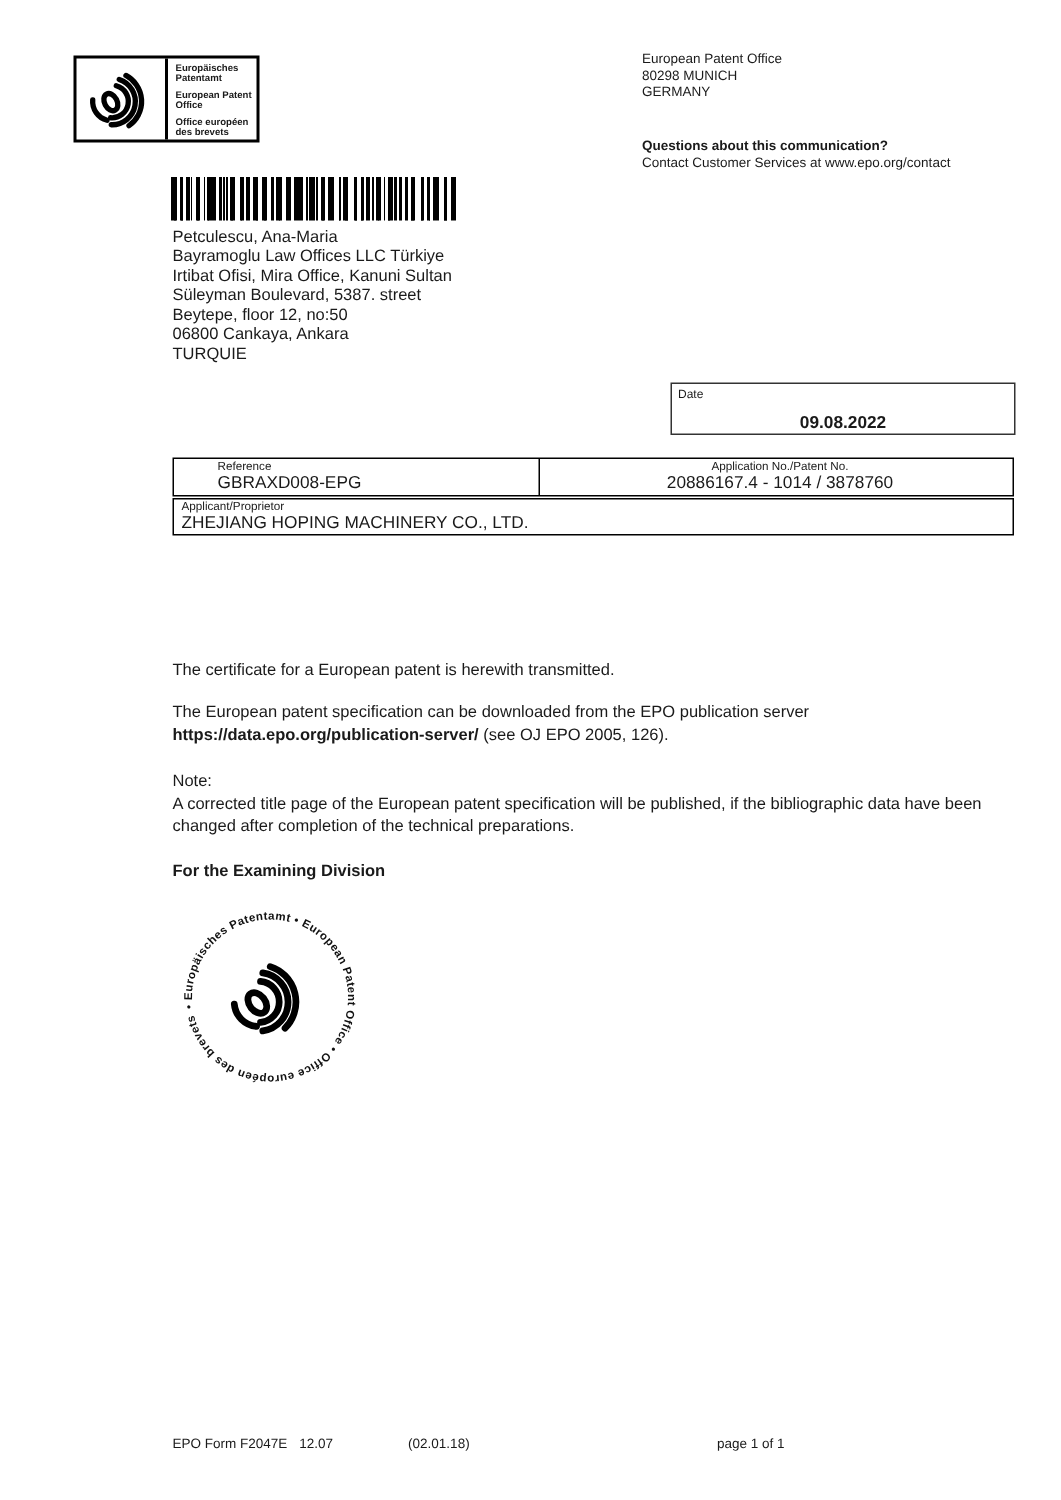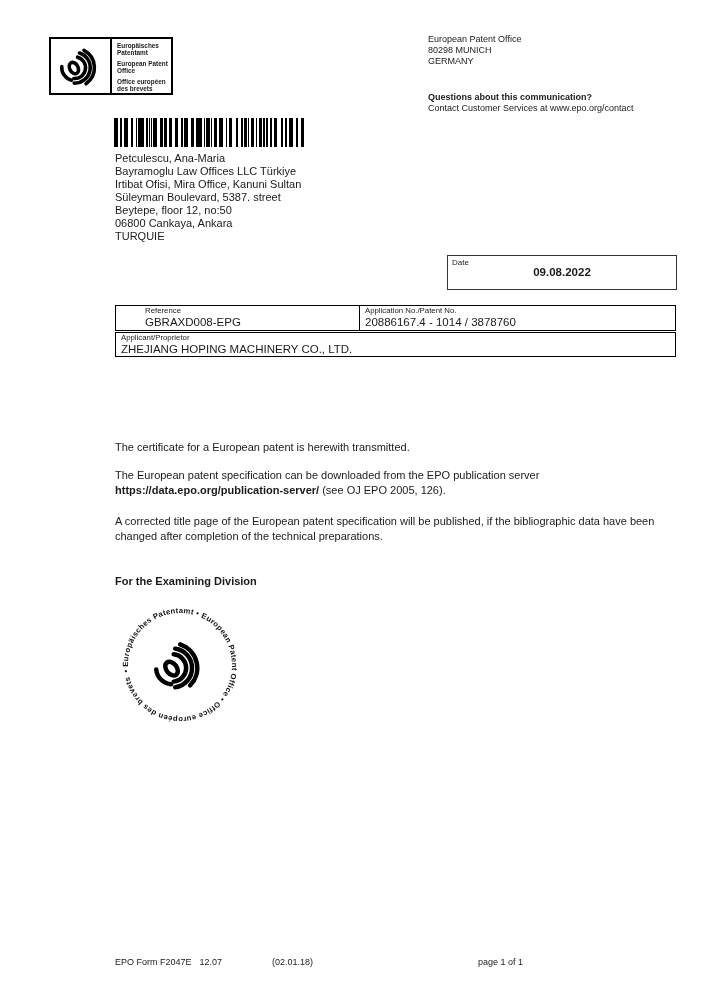--- a/index.html
+++ b/index.html
@@ -30,27 +30,27 @@
       repeating-linear-gradient(90deg,#000 0 2px,transparent 2px 5px,#000 5px 6px,transparent 6px 8px,#000 8px 11px,transparent 11px 15px),
       repeating-linear-gradient(90deg,#000 0 1px,transparent 1px 4px,#000 4px 6px,transparent 6px 11px);
   }
 
   
   #recipient { left:115px; top:152px; font-size:11px; line-height:1.18; }
 
   
   #date-box { left:447px; top:255px; width:230px; height:35px; border:1.5px solid #333; box-sizing:border-box; }
   .date-label { position:absolute; top:2px; left:4px; font-size:8px; }
-  .date-value { text-align:center; margin-top:10px; font-weight:bold; font-size:11.5px; }
+  .date-value { text-align:center; margin-top:20px; font-weight:bold; font-size:11.5px; }
 
   
   #ref-table { left:115px; top:305px; width:561px; }
   .ref-row1 { display:flex; border:1.3px solid #000; height:26px; box-sizing:border-box;padding-left:24px; }
   .ref-cell-left { width:220px; border-right:1.3px solid #000; padding:1px 0 0 5px; box-sizing:border-box; }
-  .ref-cell-right { flex:1; padding:1px 0 0 5px; }
+  .ref-cell-right { flex:1; padding:1px 0 0 5px;text-align:center; }
   .ref-row2 { border:1.3px solid #000; height:25px; margin-top:1px; padding:1px 0 0 5px; box-sizing:border-box; }
   .cell-label { font-size:7.8px; line-height:1.15; }
   .cell-value { font-size:11.5px; line-height:1.2; }
 
   
   #subject { left:115px; top:419px; font-size:11px; font-weight:bold; }
   #para1 { left:115px; top:441px; font-size:11px; }
   #para2 { left:115px; top:468px; font-size:11px; line-height:1.36; }
   .bold-link { font-weight:bold; }
   #note { left:115px; top:514px; font-size:11px; line-height:1.36; width:572px; }
@@ -140,20 +140,21 @@
       <div class="cell-value">ZHEJIANG HOPING MACHINERY CO., LTD.</div>
     </div>
   </div>
 
   <div id="para1" class="abs">The certificate for a European patent is herewith transmitted.</div>
   <div id="para2" class="abs">
     <span>The European patent specification can be downloaded from the EPO publication server</span><br>
     <span class="bold-link">https://data.epo.org/publication-server/</span><span> (see OJ EPO 2005, 126).</span>
   </div>
   <div id="note" class="abs">
+    <div>Note:</div>
     <div>A corrected title page of the European patent specification will be published, if the bibliographic data have been changed after completion of the technical preparations.</div>
   </div>
   <div id="signoff" class="abs">For the Examining Division</div>
 
   <div id="seal" class="abs">
     <svg viewBox="0 0 136 136">
       <defs>
         <path id="seal-ring" d="M 16 68 A 52 52 0 1 1 120 68 A 52 52 0 1 1 16 68"></path>
       </defs>
       <g transform="rotate(-8 68 68)">

